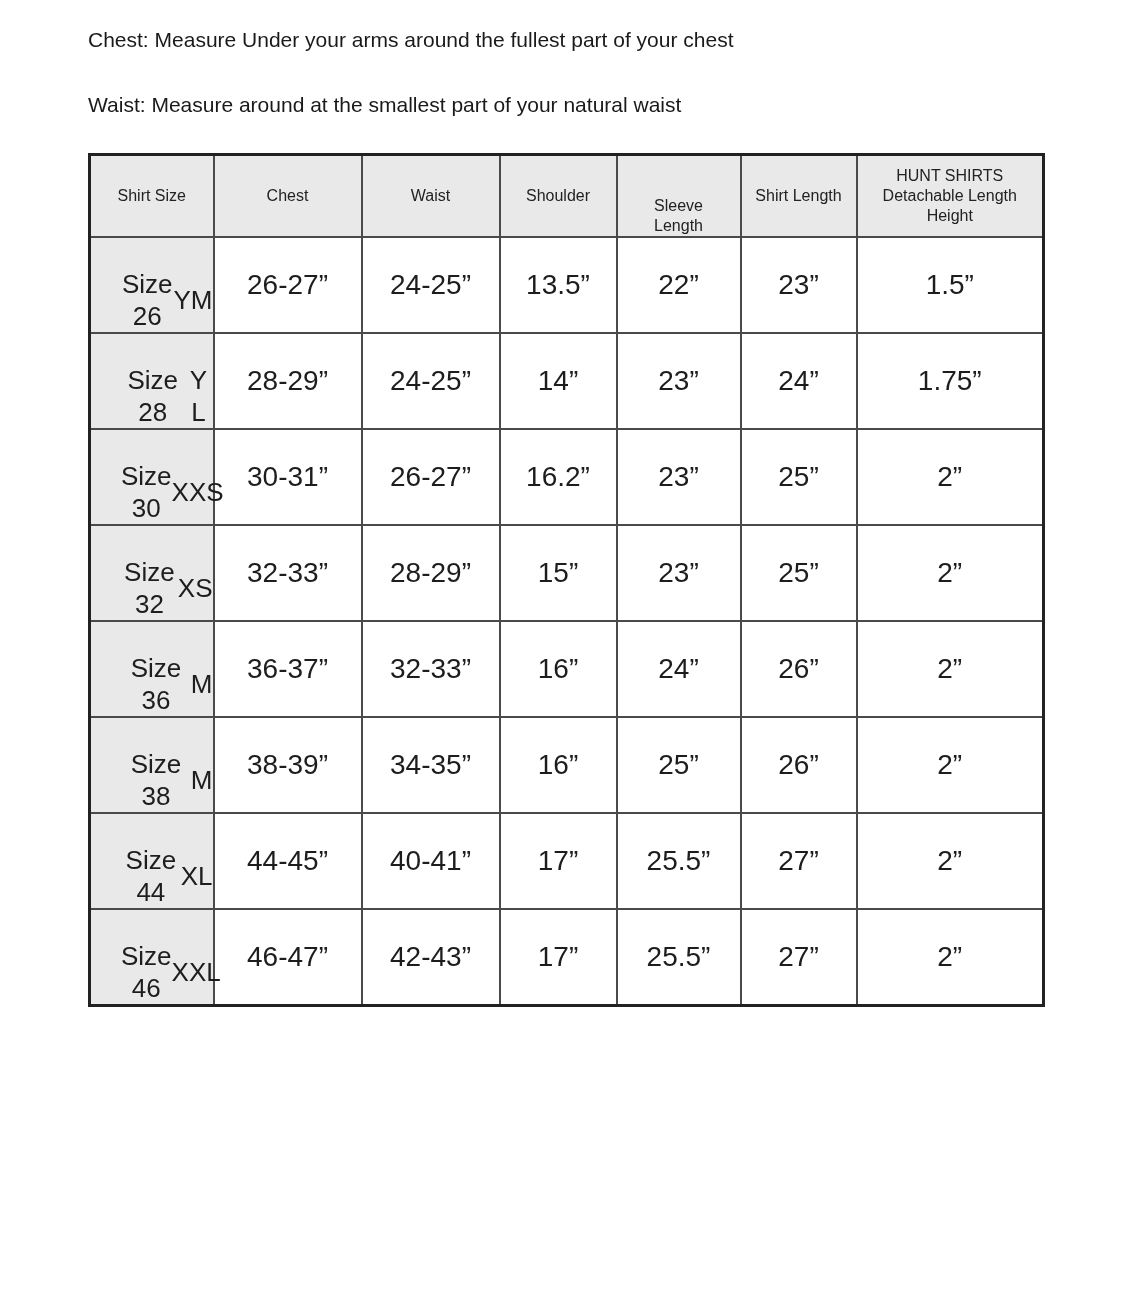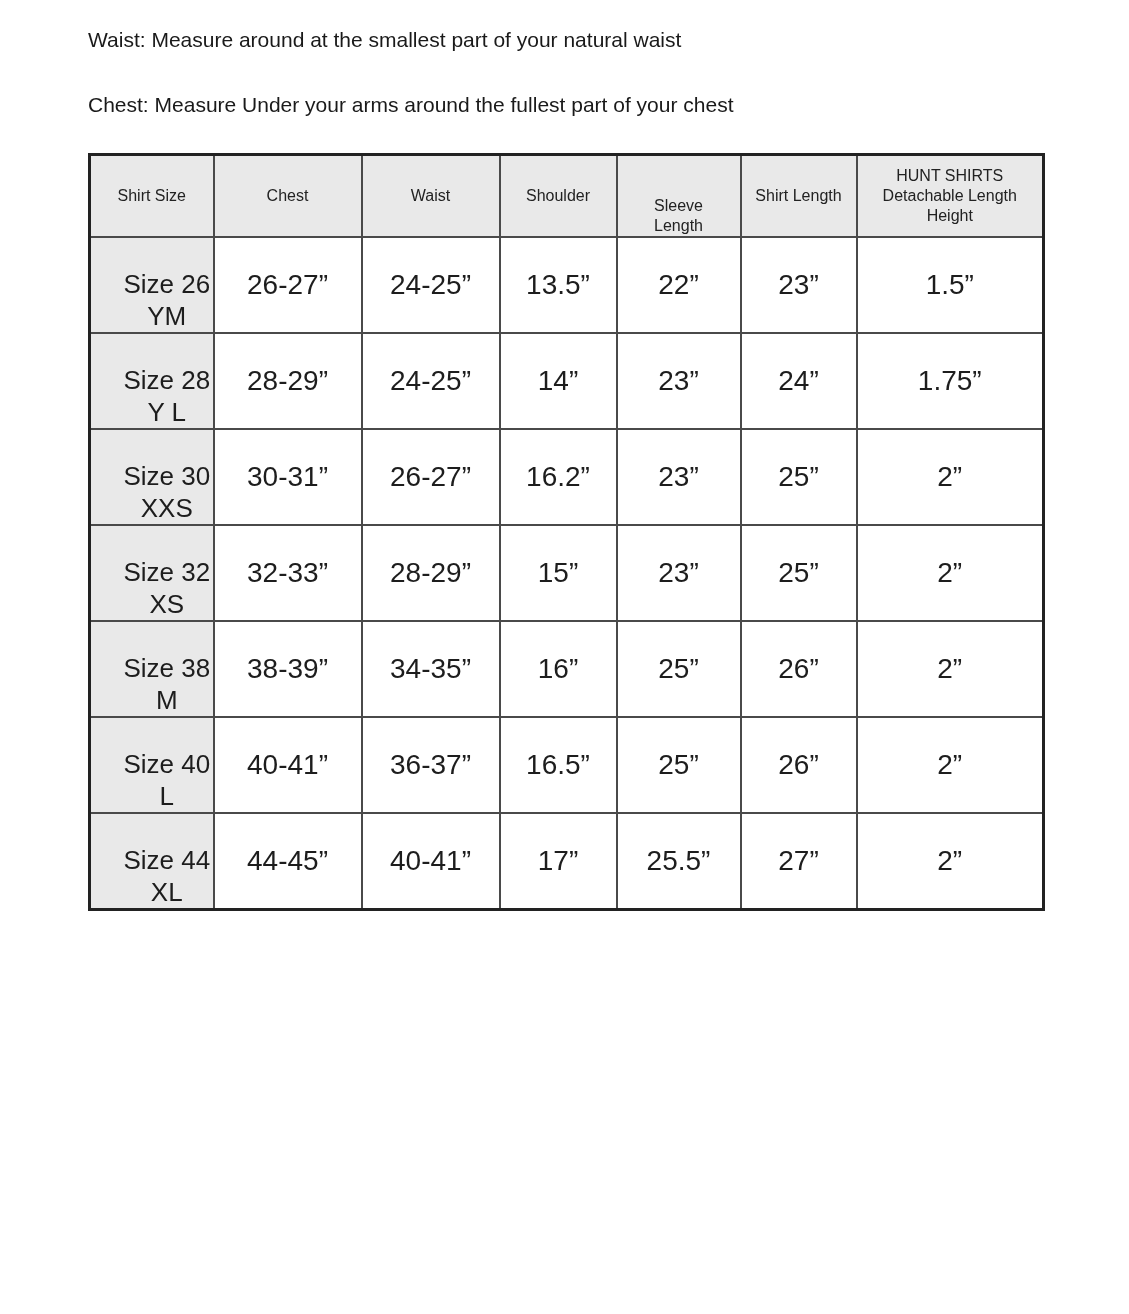--- a/index.html
+++ b/index.html
@@ -46,39 +46,39 @@
   .size-chart thead th .w-collar { width: 160px; }
 
   .size-chart tbody th.size-cell {
     height: 96px;
     background: #e9e9e9;
     font-size: 26px;
     color: #1d1d1d;
   }
   .size-cell .size-label {
     display: flex;
-    flex-direction: column;
+    flex-direction: row;
     align-items: center;
     line-height: 32px;
     transform: translateY(15px);
     padding-left: 30px;
   }
   .size-chart tbody td {
     height: 96px;
     background: #ffffff;
     font-size: 28px;
     color: #1d1d1d;
   }
 </style>
 </head>
 <body>
 
 <div class="doc">
+  <p class="instruction">Chest: Measure Under your arms around the fullest part of your chest</p>
   <p class="instruction">Waist: Measure around at the smallest part of your natural waist</p>
-  <p class="instruction">Chest: Measure Under your arms around the fullest part of your chest</p>
 
   <table class="size-chart">
     <colgroup>
       <col style="width:124px">
         <col style="width:148px">
         <col style="width:138px">
         <col style="width:117px">
         <col style="width:124px">
         <col style="width:116px">
         <col style="width:187px">
@@ -147,54 +147,68 @@
         <td>32-33”</td>
         <td>28-29”</td>
         <td>15”</td>
         <td>23”</td>
         <td>25”</td>
         <td>2”</td>
       </tr>
       <tr>
         <th class="size-cell">
             <div class="size-label">
+              <span>Size 36</span>
+              <span>M</span>
+            </div>
+          </th>
+        <td>36-37”</td>
+        <td>32-33”</td>
+        <td>16”</td>
+        <td>24”</td>
+        <td>26”</td>
+        <td>2”</td>
+      </tr>
+      <tr>
+        <th class="size-cell">
+            <div class="size-label">
               <span>Size 38</span>
               <span>M</span>
             </div>
           </th>
         <td>38-39”</td>
         <td>34-35”</td>
         <td>16”</td>
         <td>25”</td>
         <td>26”</td>
         <td>2”</td>
       </tr>
       <tr>
         <th class="size-cell">
             <div class="size-label">
-              <span>Size 40</span>
-              <span>L</span>
-            </div>
-          </th>
-        <td>40-41”</td>
-        <td>36-37”</td>
-        <td>16.5”</td>
-        <td>25”</td>
-        <td>26”</td>
-        <td>2”</td>
-      </tr>
-      <tr>
-        <th class="size-cell">
-            <div class="size-label">
               <span>Size 44</span>
               <span>XL</span>
             </div>
           </th>
         <td>44-45”</td>
         <td>40-41”</td>
         <td>17”</td>
         <td>25.5”</td>
         <td>27”</td>
         <td>2”</td>
       </tr>
+      <tr>
+        <th class="size-cell">
+            <div class="size-label">
+              <span>Size 46</span>
+              <span>XXL</span>
+            </div>
+          </th>
+        <td>46-47”</td>
+        <td>42-43”</td>
+        <td>17”</td>
+        <td>25.5”</td>
+        <td>27”</td>
+        <td>2”</td>
+      </tr>
     </tbody>
   </table>
 </div>
 
 </body></html>

